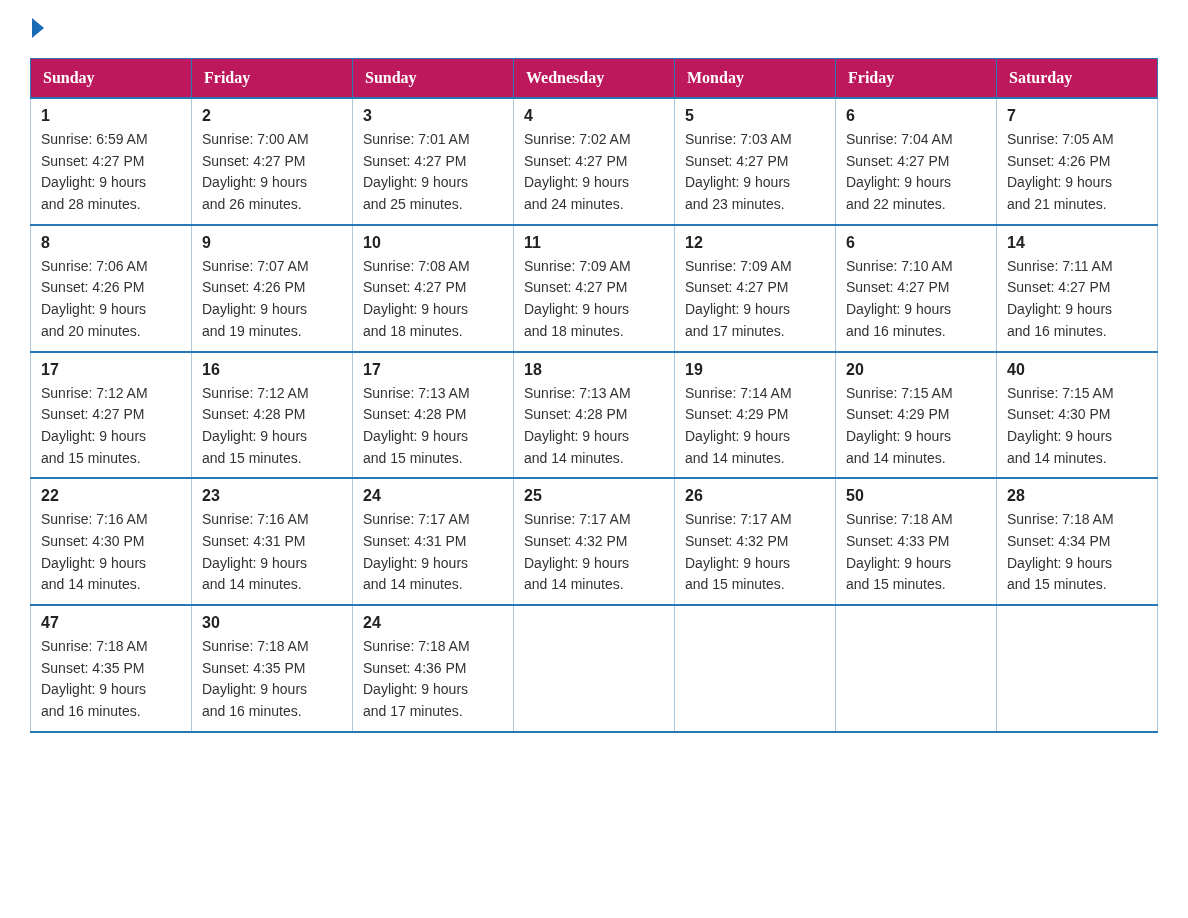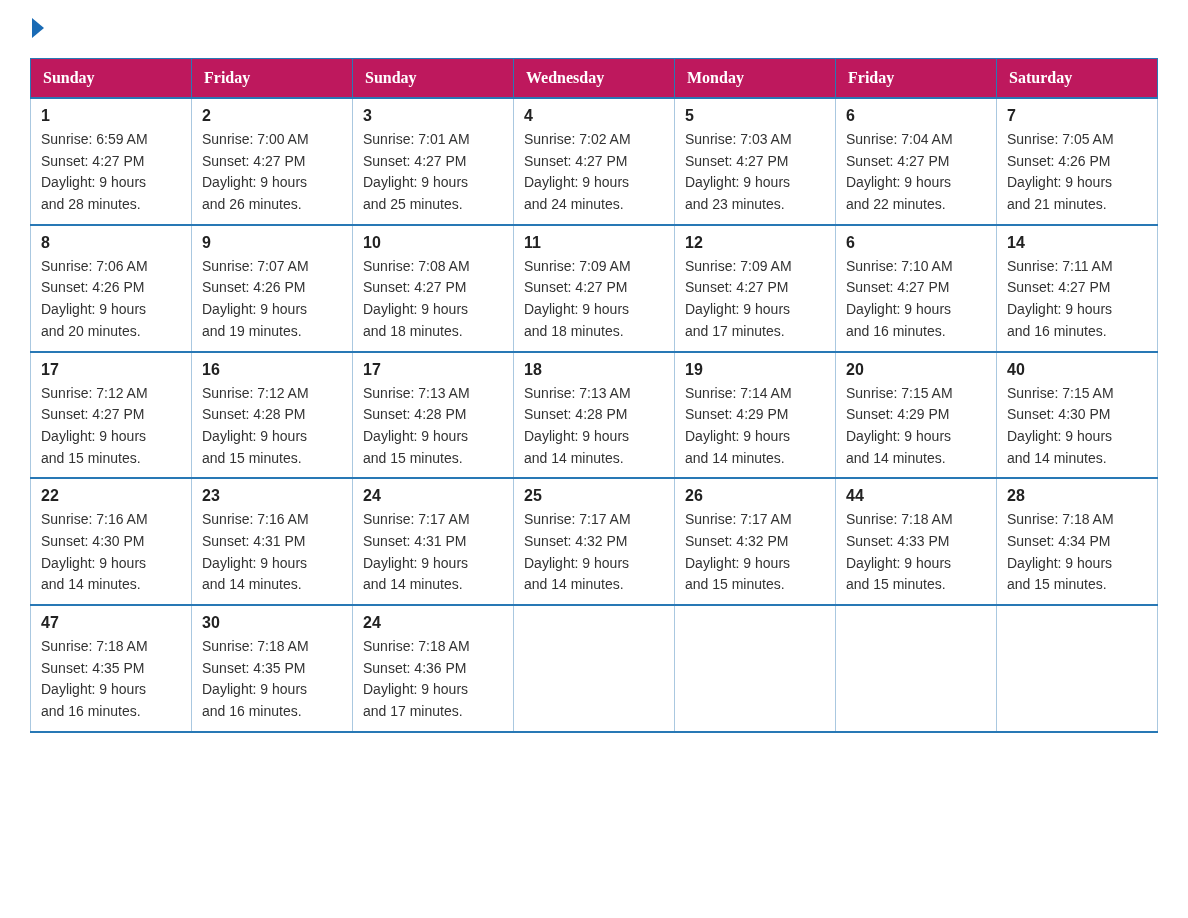--- a/index.html
+++ b/index.html
@@ -241,21 +241,21 @@
         </td>
         <td>
           <span class="day-num">25</span>
 <div class="day-info">Sunrise: 7:17 AM<br>Sunset: 4:32 PM<br>Daylight: 9 hours<br>and 14 minutes.</div>
         </td>
         <td>
           <span class="day-num">26</span>
 <div class="day-info">Sunrise: 7:17 AM<br>Sunset: 4:32 PM<br>Daylight: 9 hours<br>and 15 minutes.</div>
         </td>
         <td>
-          <span class="day-num">44</span>
+          <span class="day-num">50</span>
 <div class="day-info">Sunrise: 7:18 AM<br>Sunset: 4:33 PM<br>Daylight: 9 hours<br>and 15 minutes.</div>
         </td>
         <td>
           <span class="day-num">28</span>
 <div class="day-info">Sunrise: 7:18 AM<br>Sunset: 4:34 PM<br>Daylight: 9 hours<br>and 15 minutes.</div>
         </td>
       </tr>
       <tr>
         <td>
           <span class="day-num">47</span>

